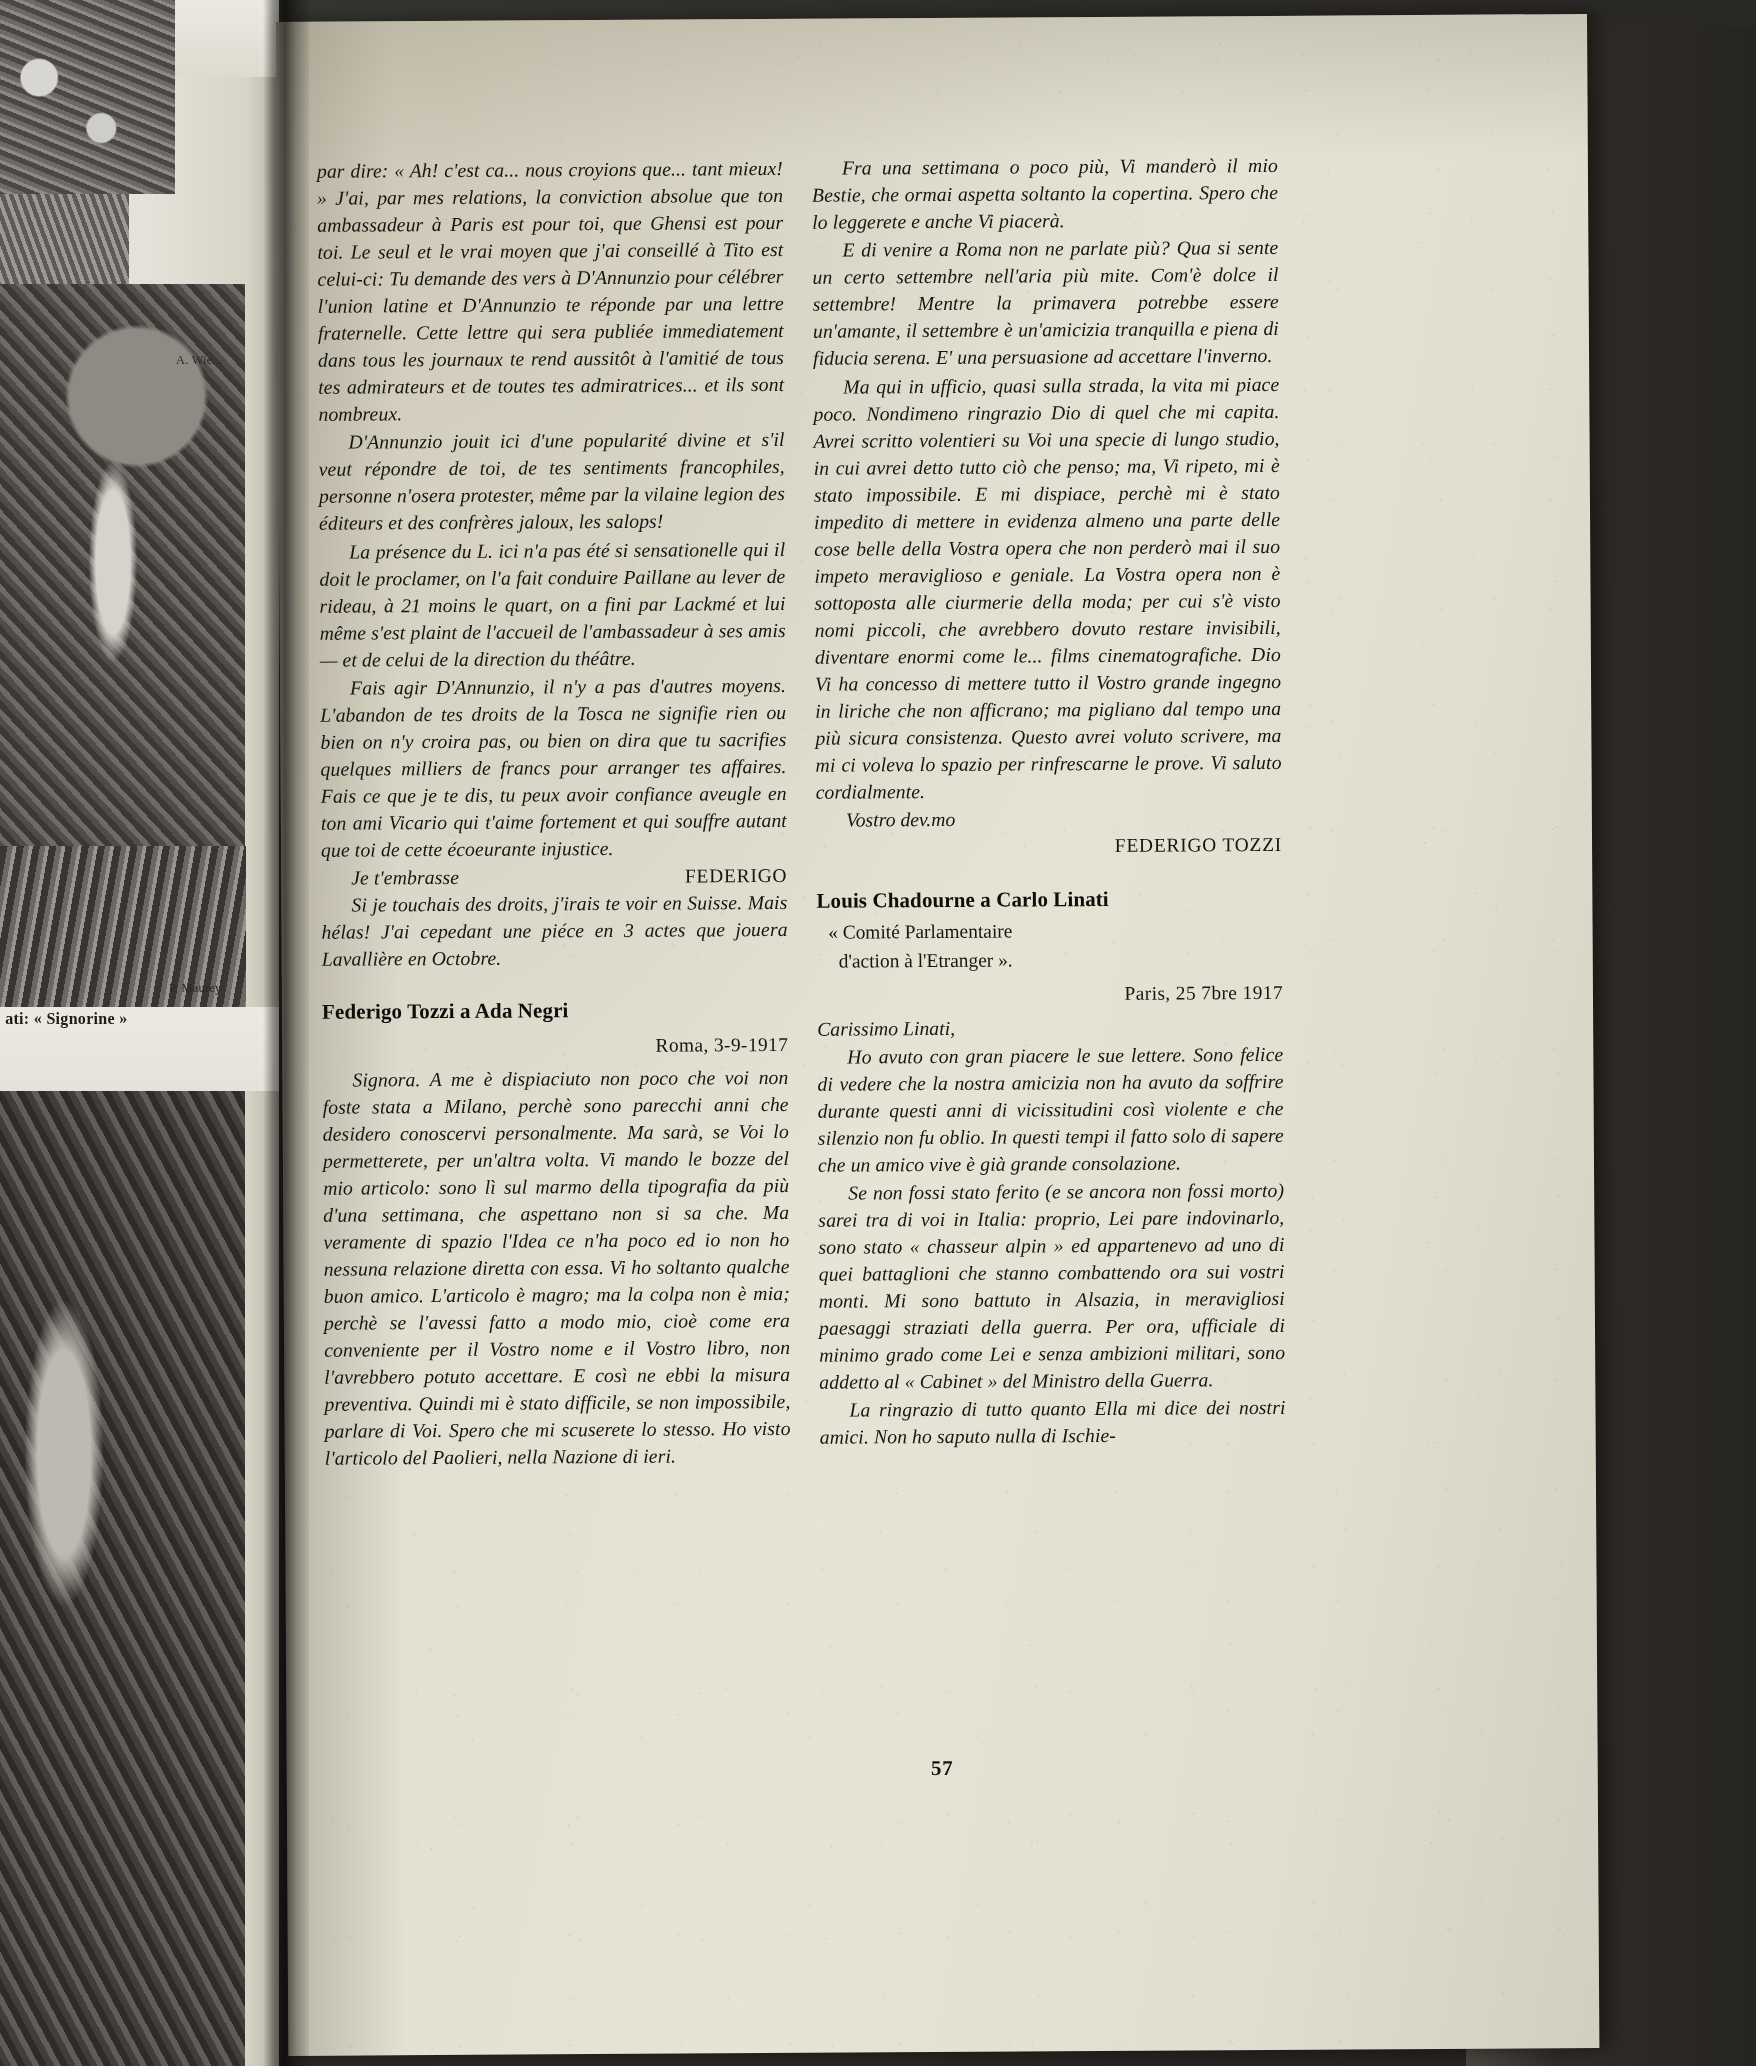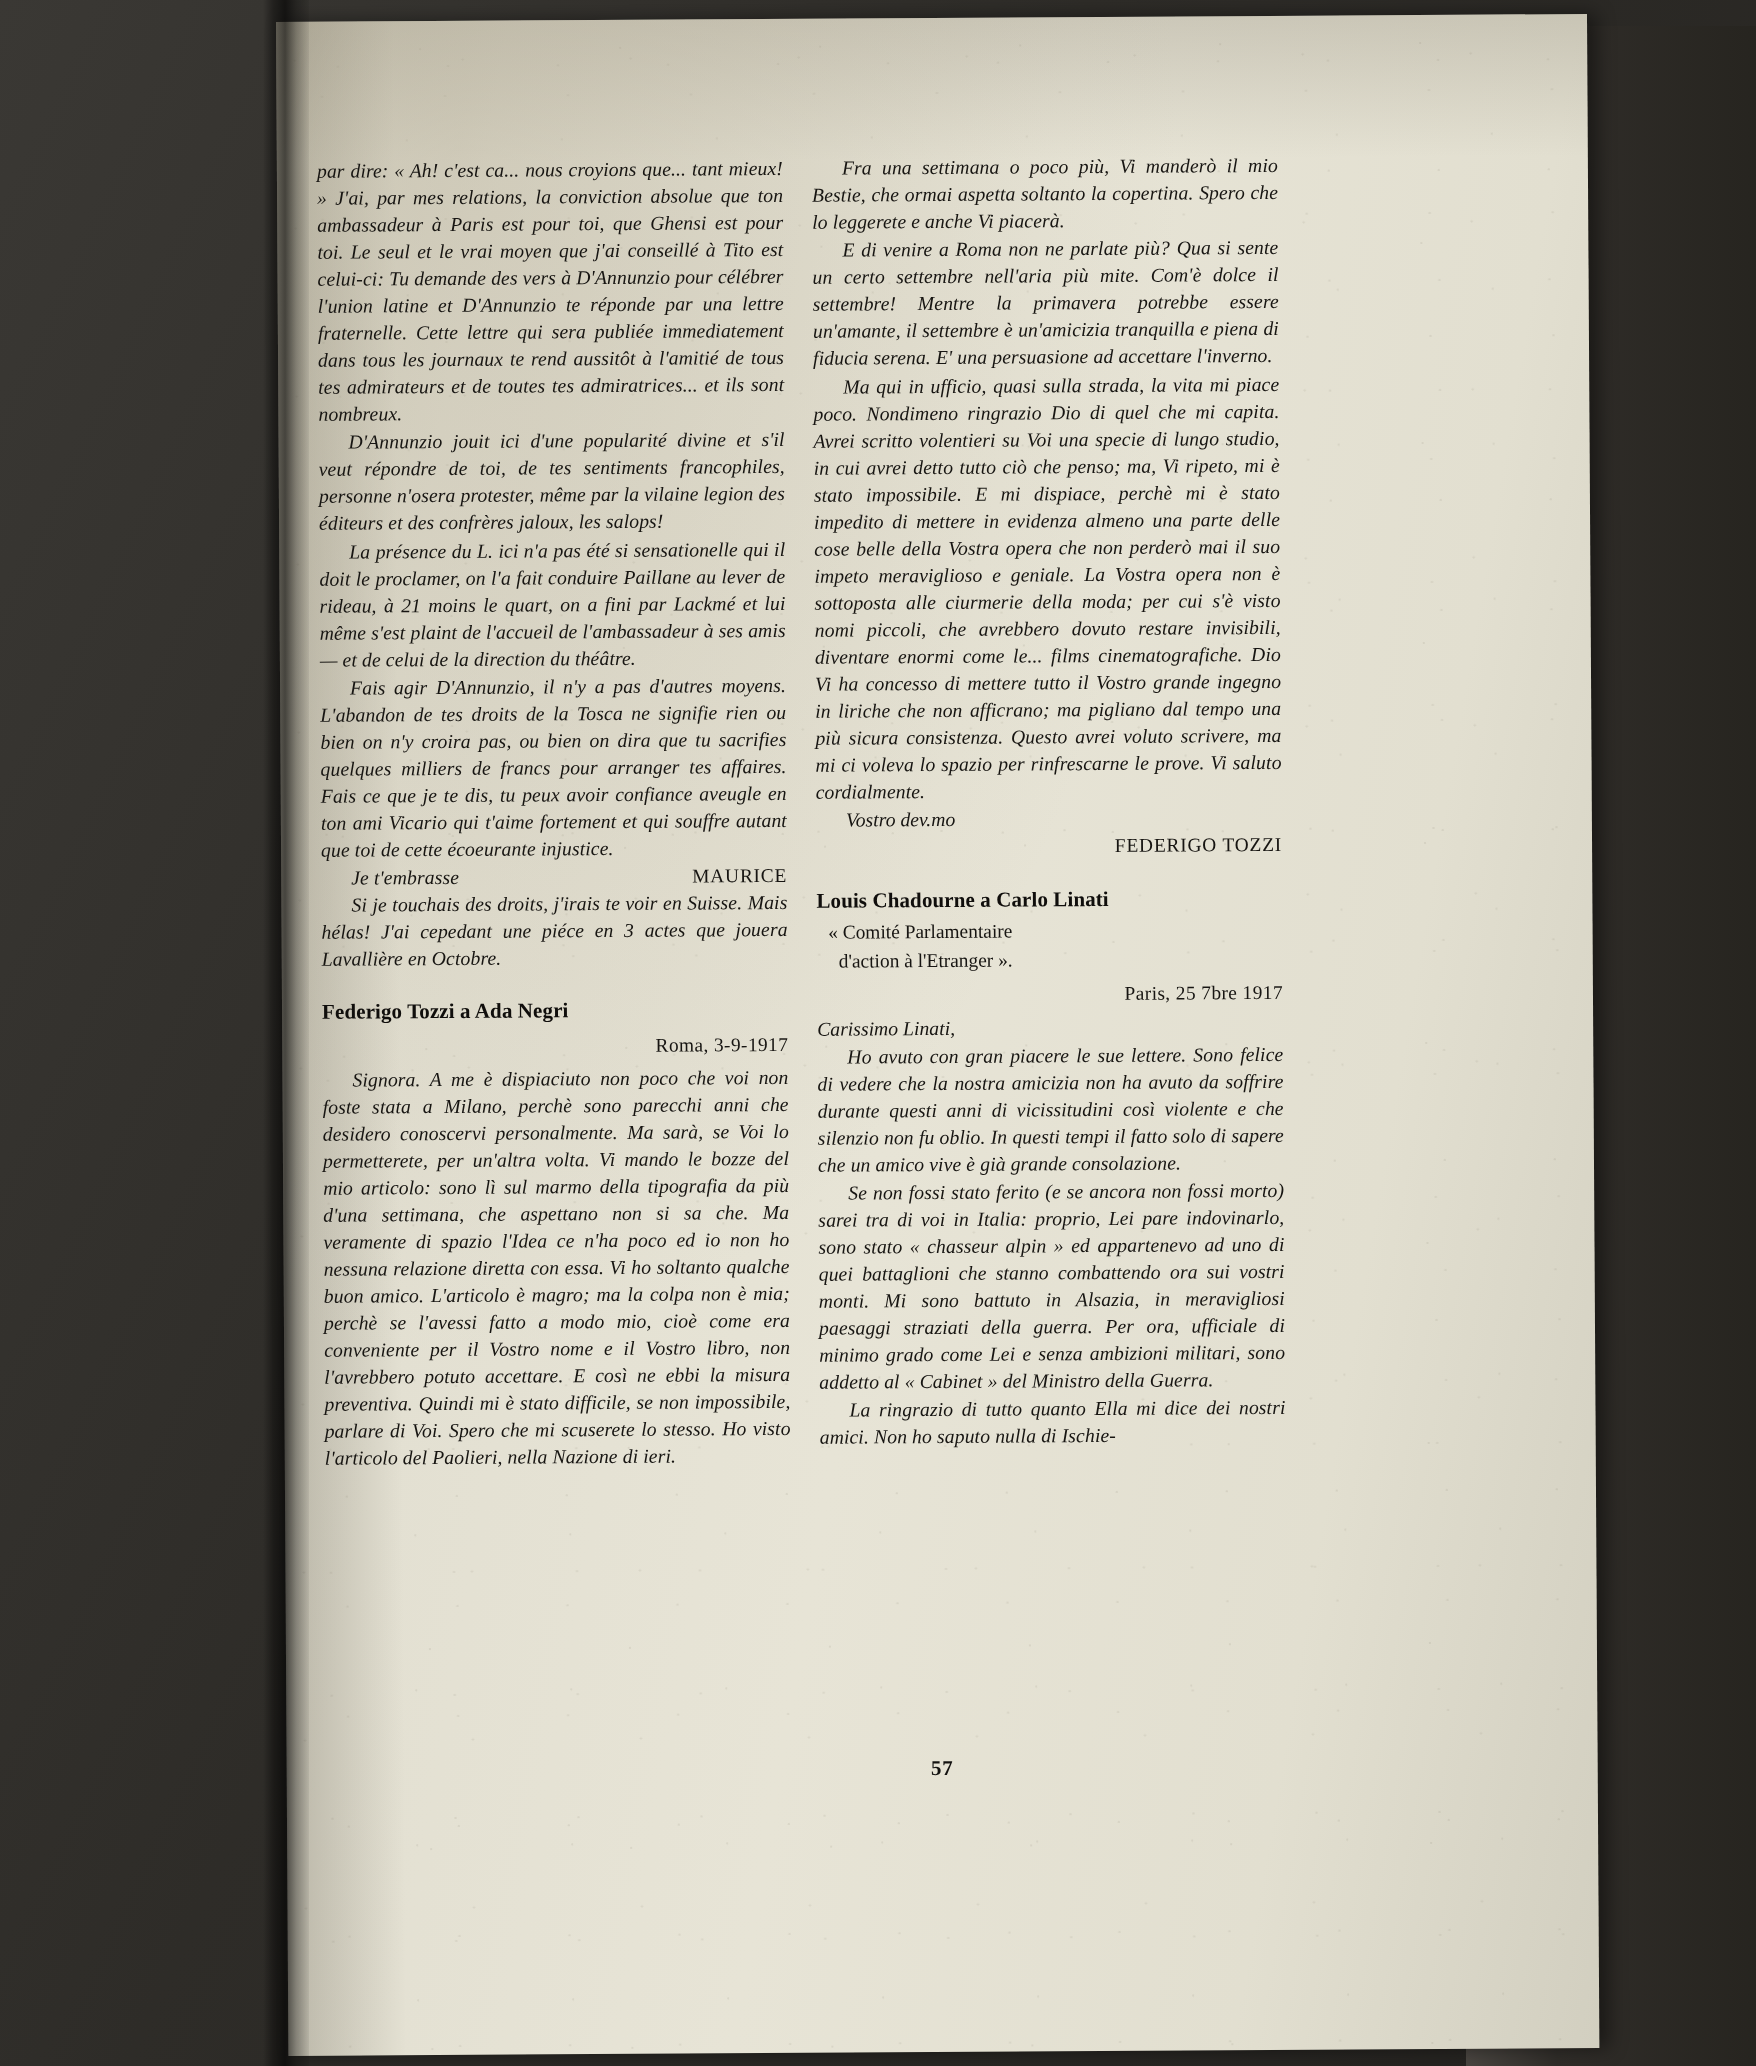--- a/index.html
+++ b/index.html
@@ -133,40 +133,53 @@
       radial-gradient(circle at 72% 14%, #6b6452 0 1px, transparent 1.3px),
       radial-gradient(circle at 84% 77%, #6b6452 0 1px, transparent 1.3px),
       radial-gradient(circle at 56% 41%, #6b6452 0 1px, transparent 1.3px);
     background-size:168px 168px,123px 123px,200px 200px,155px 155px,110px 110px;}
 </style>
 </head>
 <body>
 
 <div id="scene">
 
+  <div id="left-page">
+    <div class="plate" id="plate1"></div>
+    <div class="plate" id="plate2"></div>
+    <div id="plate3"></div>
+    <div class="plate" id="plate4"></div>
+    <div class="plate" id="plate5"></div>
+    <div id="caption-strip"></div>
+    <div class="plate" id="plate6"></div>
+
+    <div class="plate-caption" id="cap-a">A. Wie...</div>
+    <div class="plate-caption" id="cap-b">P. Maurey</div>
+    <div class="plate-caption" id="cap-c">ati:  « Signorine »</div>
+  </div>
 
   <div id="gutter"></div>
   <div id="edge-dark"></div>
   <div id="edge-stack"></div>
 
   <div id="right-page">
     <div id="speckle"></div>
     <div id="page-vignette"></div>
 
     <div id="cols">
 
       <div class="col" id="col-left">
 
         <p class="para">par dire: « Ah! c'est ca... nous croyions que... tant mieux! » J'ai, par mes relations, la conviction absolue que ton ambassadeur à Paris est pour toi, que Ghensi est pour toi. Le seul et le vrai moyen que j'ai conseillé à Tito est celui-ci: Tu demande des vers à D'Annunzio pour célébrer l'union latine et D'Annunzio te réponde par una lettre fraternelle. Cette lettre qui sera publiée immediatement dans tous les journaux te rend aussitôt à l'amitié de tous tes admirateurs et de toutes tes admiratrices... et ils sont nombreux.</p>
         <p class="para ind">D'Annunzio jouit ici d'une popularité divine et s'il veut répondre de toi, de tes sentiments francophiles, personne n'osera protester, même par la vilaine legion des éditeurs et des confrères jaloux, les salops!</p>
         <p class="para ind">La présence du L. ici n'a pas été si sensationelle qui il doit le proclamer, on l'a fait conduire Paillane au lever de rideau, à 21 moins le quart, on a fini par Lackmé et lui même s'est plaint de l'accueil de l'ambassadeur à ses amis — et de celui de la direction du théâtre.</p>
         <p class="para ind">Fais agir D'Annunzio, il n'y a pas d'autres moyens. L'abandon de tes droits de la Tosca ne signifie rien ou bien on n'y croira pas, ou bien on dira que tu sacrifies quelques milliers de francs pour arranger tes affaires. Fais ce que je te dis, tu peux avoir confiance aveugle en ton ami Vicario qui t'aime fortement et qui souffre autant que toi de cette écoeurante injustice.</p>
 
         <p class="para ind" style="overflow:hidden;margin-bottom:0;">
-          <span class="sig-inline">MAURICE</span>
+          <span class="sig-inline">FEDERIGO</span>
           <span>Je t'embrasse</span>
         </p>
 
         <p class="para ind">Si je touchais des droits, j'irais te voir en Suisse. Mais hélas! J'ai cepedant une piéce en 3 actes que jouera Lavallière en Octobre.</p>
 
         <h2 class="letter-head">Federigo Tozzi a Ada Negri</h2>
 
         <p class="dateline">Roma, 3-9-1917</p>
 
         <p class="para ind">Signora. A me è dispiaciuto non poco che voi non foste stata a Milano, perchè sono parecchi anni che desidero conoscervi personalmente. Ma sarà, se Voi lo permetterete, per un'altra volta. Vi mando le bozze del mio articolo: sono lì sul marmo della tipografia da più d'una settimana, che aspettano non si sa che. Ma veramente di spazio l'Idea ce n'ha poco ed io non ho nessuna relazione diretta con essa. Vi ho soltanto qualche buon amico. L'articolo è magro; ma la colpa non è mia; perchè se l'avessi fatto a modo mio, cioè come era conveniente per il Vostro nome e il Vostro libro, non l'avrebbero potuto accettare. E così ne ebbi la misura preventiva. Quindi mi è stato difficile, se non impossibile, parlare di Voi. Spero che mi scuserete lo stesso. Ho visto l'articolo del Paolieri, nella Nazione di ieri.</p>

